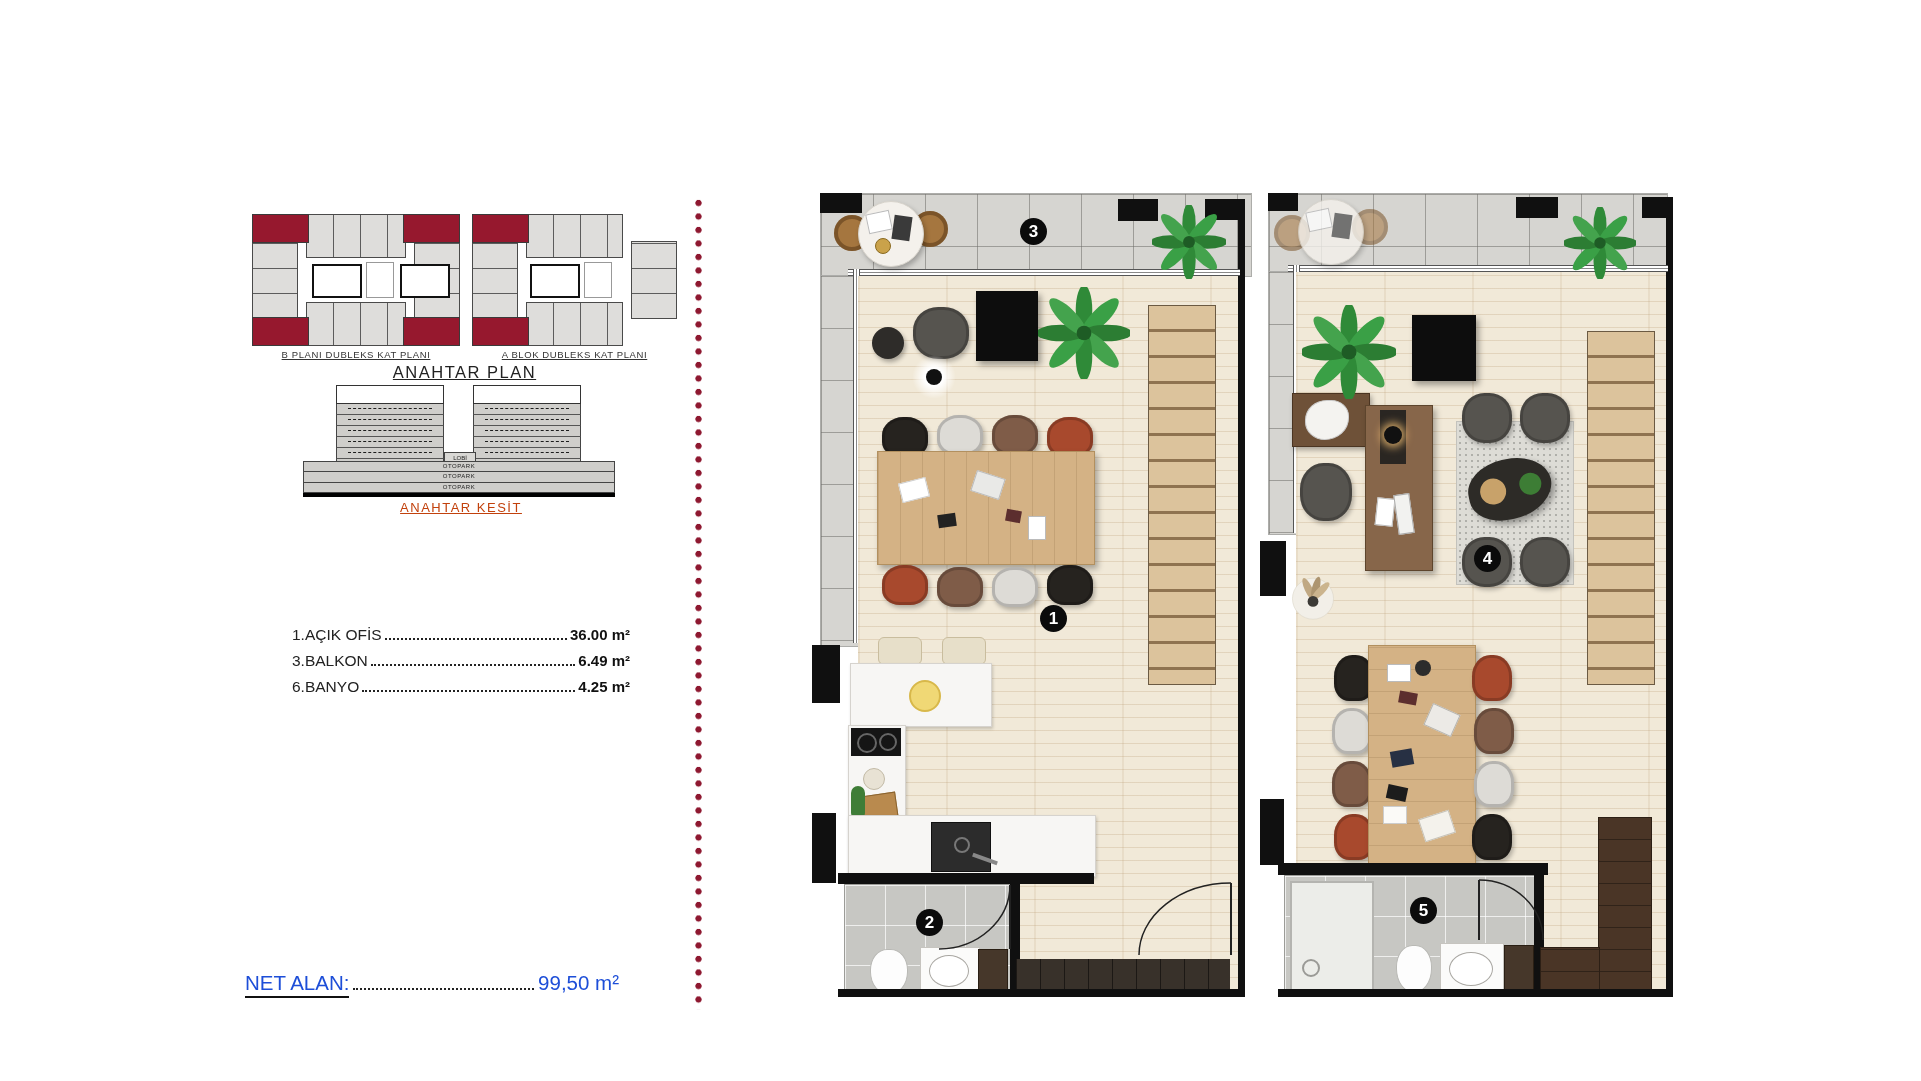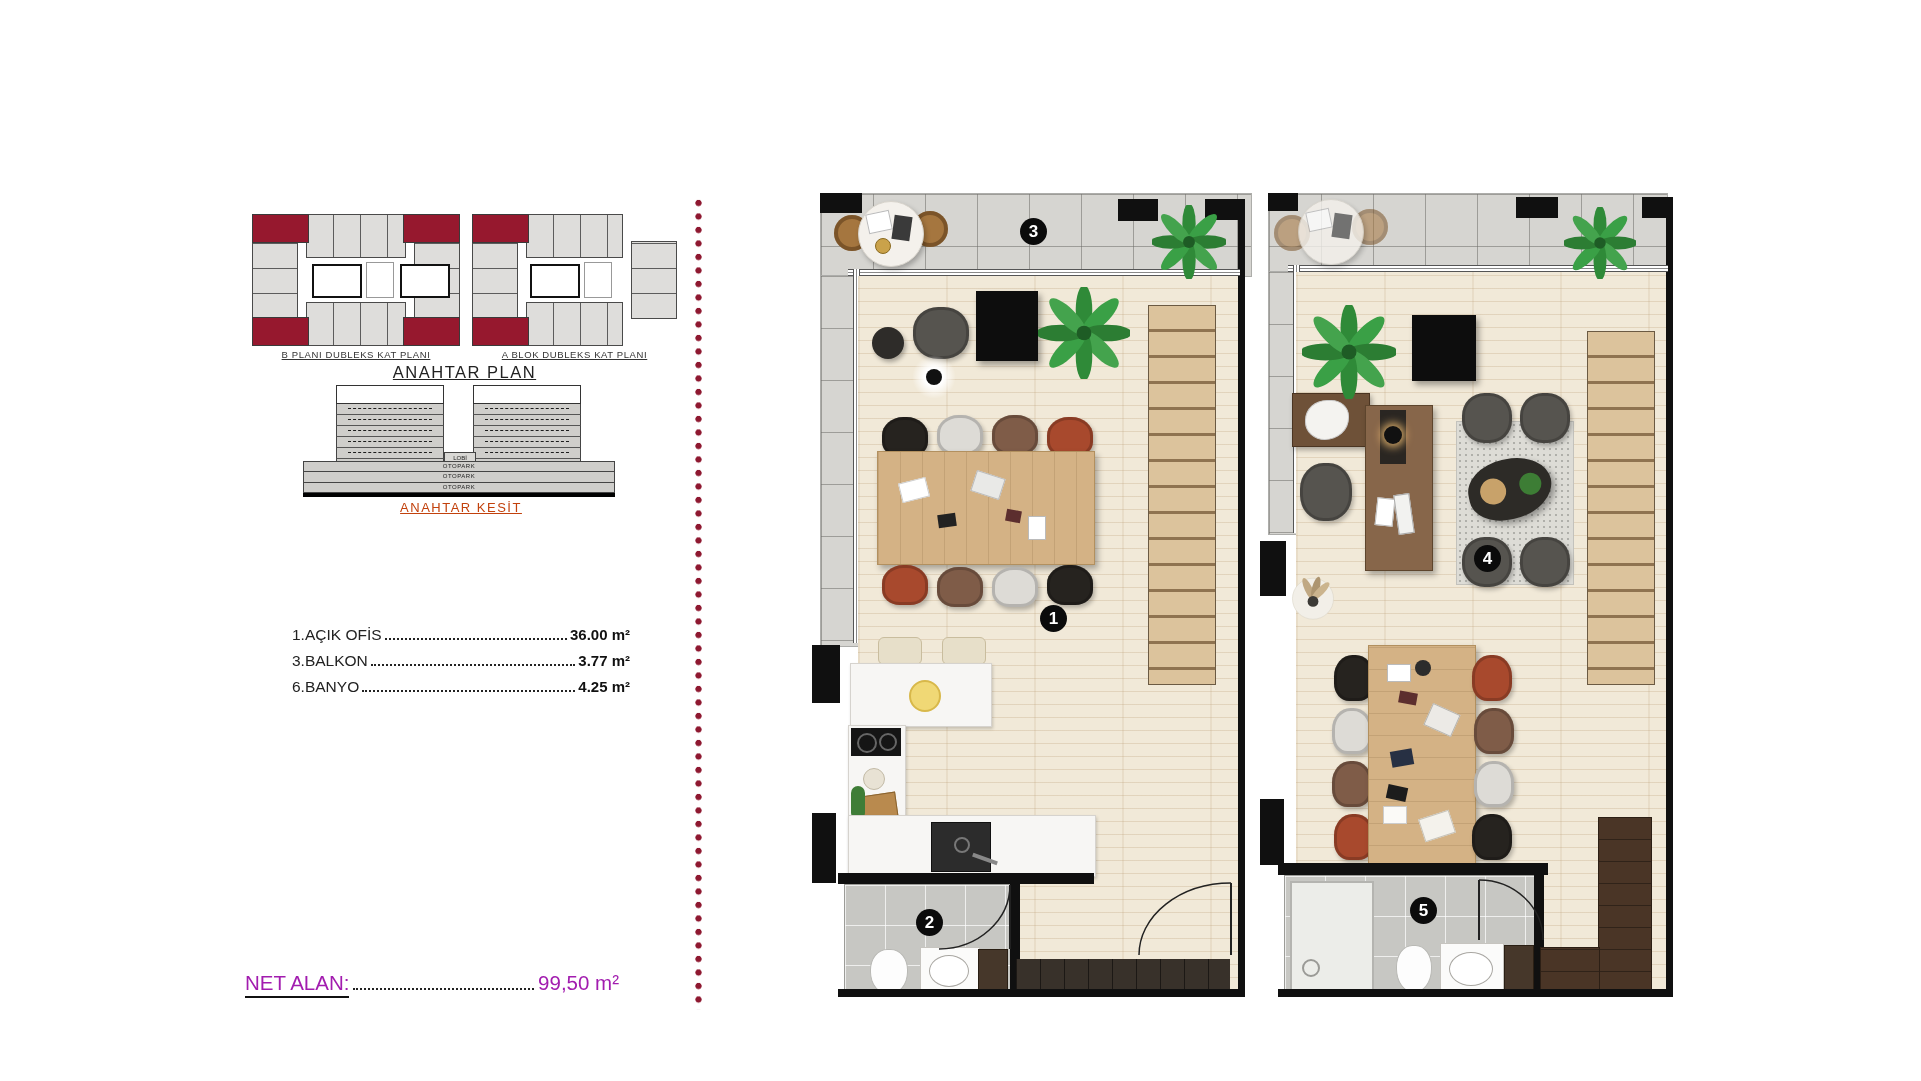--- a/index.html
+++ b/index.html
@@ -18,21 +18,21 @@
               font-size:13px;letter-spacing:1.5px;color:#c2410c;text-decoration:underline;}
   .unit-heading{position:absolute;left:246px;top:572px;width:346px;display:flex;
                 align-items:baseline;border-bottom:3px solid #1c1c1c;padding-bottom:5px;color:#2a2a2a;}
   .unit-heading .t1{font-size:33px;letter-spacing:1px;}
   .unit-heading .t2{font-size:45px;margin:0 8px;letter-spacing:1px;}
   .unit-heading .t3{font-size:26px;letter-spacing:.5px;}
   .room-list{position:absolute;left:264px;top:626px;width:338px;margin-left:28px;}
   .room-row{display:flex;align-items:baseline;height:25.8px;font-size:15.5px;color:#222;}
   .room-row .leader{flex:1;border-bottom:2.6px dotted #222;margin:0 3px 4px 3px;}
   .room-row .val{font-weight:700;font-size:15px;color:#111;}
-  .totals{position:absolute;left:245px;top:971px;width:374px;font-size:20.5px;color:#a21caf;}
+  .totals{position:absolute;left:245px;top:971px;width:374px;font-size:20.5px;color:#1d4ed8;}
   .tot-row{display:flex;align-items:baseline;height:27px;}
   .tot-row .lbl{border-bottom:2px solid #111;padding-bottom:1px;}
   .tot-row .leader{flex:1;border-bottom:2.6px dotted #222;margin:0 4px 5px 4px;}
   .dots-sep{position:absolute;left:694px;top:198px;width:9px;height:812px;
             background-image:radial-gradient(circle at 4.5px 5px,#8e1830 2.8px,rgba(0,0,0,0) 3.5px);
             background-size:9px 13.5px;background-repeat:repeat-y;}
 
   
   .kp{position:absolute;width:208px;height:132px;background:#fff;}
   .kp .cells-h{position:absolute;left:54px;right:54px;height:42px;
@@ -204,21 +204,21 @@
 
   <div class="room-list">
     <div class="room-row">
       <span>1.AÇIK OFİS</span>
       <span class="leader"></span>
       <span class="val">36.00 m²</span>
     </div>
     <div class="room-row">
       <span>3.BALKON</span>
       <span class="leader"></span>
-      <span class="val">3.77 m²</span>
+      <span class="val">6.49 m²</span>
     </div>
     <div class="room-row">
       <span>6.BANYO</span>
       <span class="leader"></span>
       <span class="val">4.25 m²</span>
     </div>
   </div>
 
   <div class="totals">
     <div class="tot-row">

